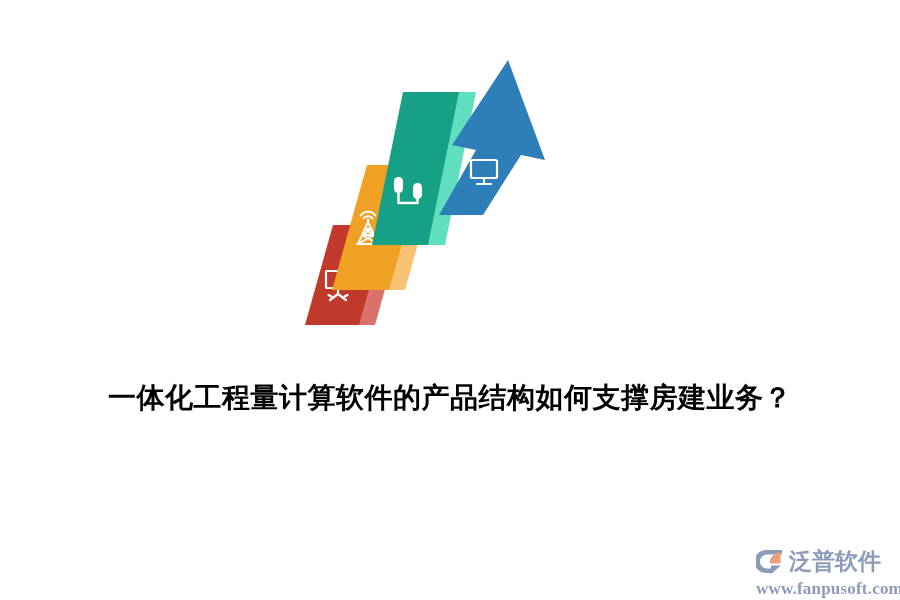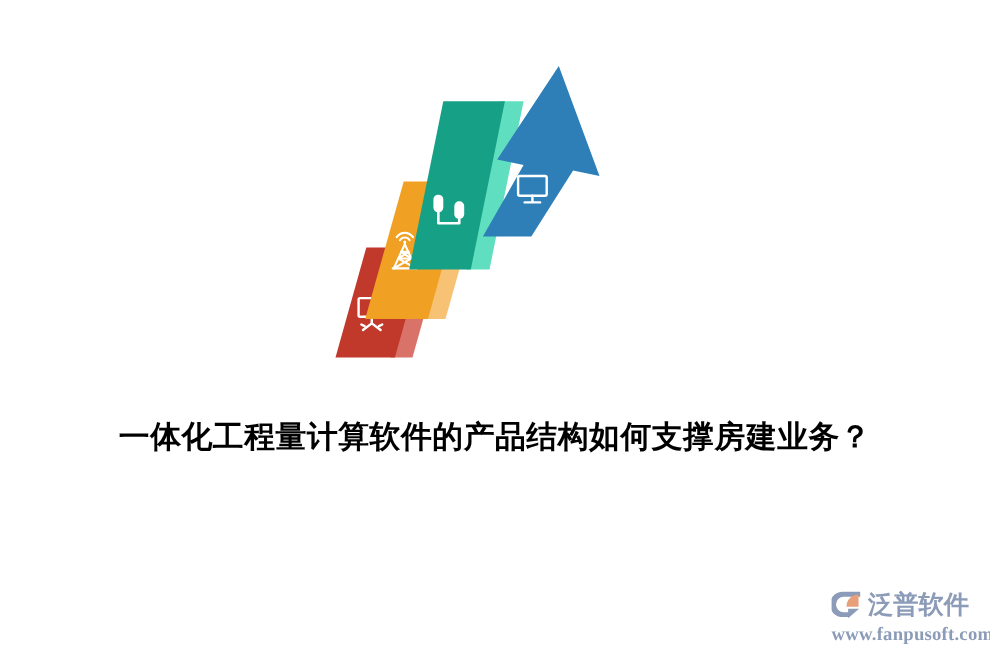--- a/index.html
+++ b/index.html
@@ -50,21 +50,21 @@
     line-height: 40px;
     letter-spacing: 0.5px;
     color: #000000;
     white-space: nowrap;
   }
 
   
   .brand {
     position: absolute;
     right: 14px;
-    bottom: 14px;
+    bottom: 2px;
     width: 130px;
     height: 54px;
   }
   .brand-row {
     display: flex;
     align-items: center;
     height: 34px;
   }
   .brand-mark {
     width: 30px;

